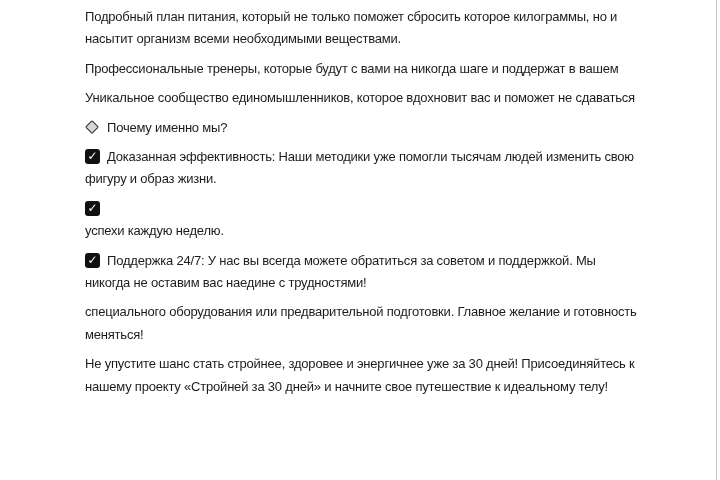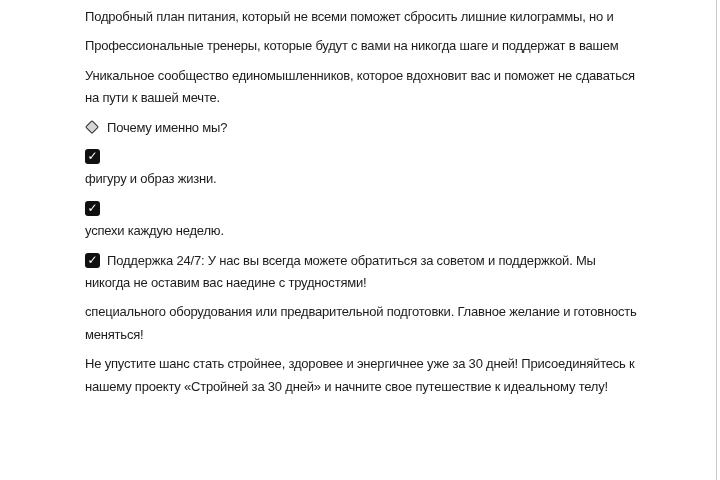--- a/index.html
+++ b/index.html
@@ -86,34 +86,34 @@
     width: 1px;
     background: #c9c9c9;
   }
 </style>
 </head>
 <body>
 
 <div class="page">
   <div class="content" id="doc-content">
       <div class="block paragraph">
-        <div class="line"><span>Подробный план питания, который не всеми поможет сбросить лишние килограммы, но и</span></div>
+        <div class="line"><span>Подробный план питания, который не только поможет сбросить которое килограммы, но и</span></div>
+        <div class="line"><span>насытит организм всеми необходимыми веществами.</span></div>
       </div>
       <div class="block paragraph">
         <div class="line"><span>Профессиональные тренеры, которые будут с вами на никогда шаге и поддержат в вашем</span></div>
       </div>
       <div class="block paragraph">
         <div class="line"><span>Уникальное сообщество единомышленников, которое вдохновит вас и поможет не сдаваться</span></div>
-        <div class="line"><span>на пути к вашей мечте.</span></div>
       </div>
       <div class="block heading">
         <div class="line"><span class="diamond-wrap"><span class="diamond-inner"></span></span><span>Почему именно мы?</span></div>
       </div>
       <div class="block checklist-item">
-        <div class="line"><span class="checkbox"><span class="check-glyph">✓</span></span></div>
+        <div class="line"><span class="checkbox"><span class="check-glyph">✓</span></span><span>Доказанная эффективность: Наши методики уже помогли тысячам людей изменить свою</span></div>
         <div class="line"><span>фигуру и образ жизни.</span></div>
       </div>
       <div class="block checklist-item">
         <div class="line"><span class="checkbox"><span class="check-glyph">✓</span></span></div>
         <div class="line"><span>успехи каждую неделю.</span></div>
       </div>
       <div class="block checklist-item">
         <div class="line"><span class="checkbox"><span class="check-glyph">✓</span></span><span>Поддержка 24/7: У нас вы всегда можете обратиться за советом и поддержкой. Мы</span></div>
         <div class="line"><span>никогда не оставим вас наедине с трудностями!</span></div>
       </div>

